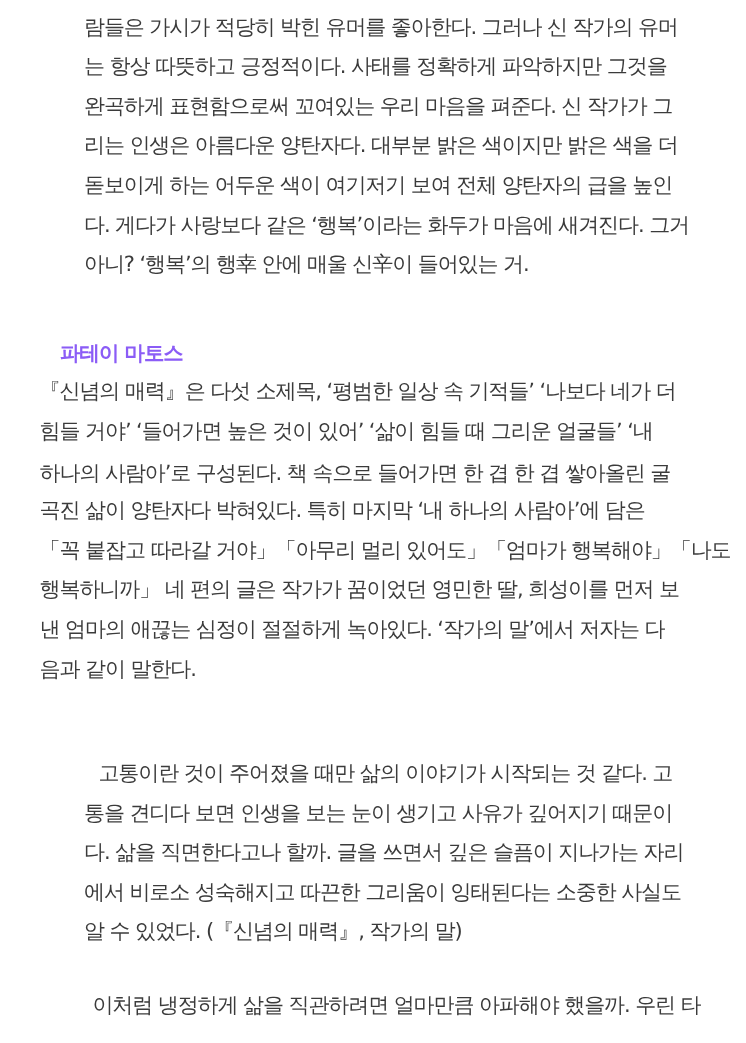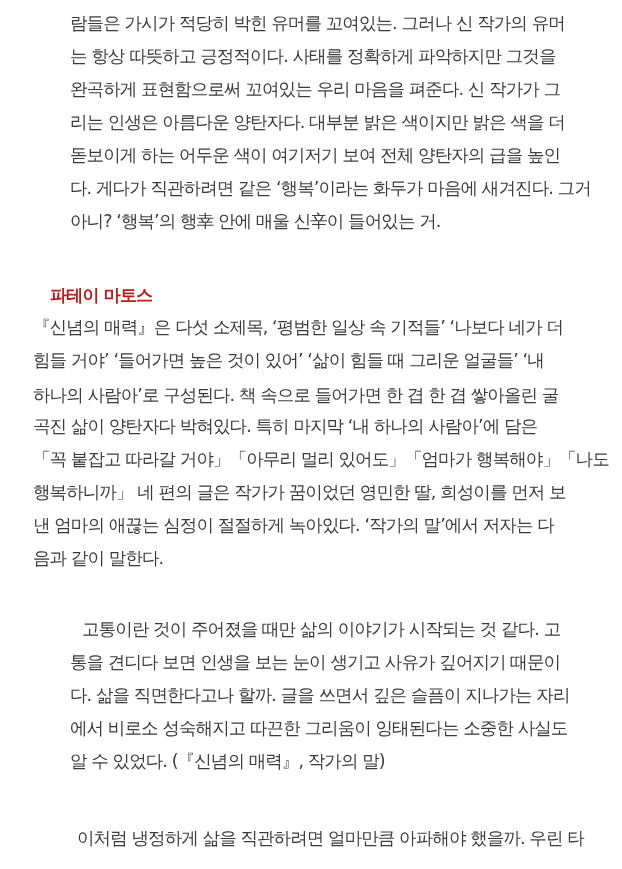--- a/index.html
+++ b/index.html
@@ -18,44 +18,44 @@
     .line {
       position: absolute;
       white-space: nowrap;
       font-size: 17.5px;
       line-height: 22px;
       letter-spacing: -0.9px;
       color: #3b3b3b;
     }
     .p1 .line { left: 70px; }
     .p2 .line { left: 33px; }
-    .quote .line { left: 70px; }
+    .quote .line { left: 70px; margin-top: 16px; }
     .heading {
       position: absolute;
       left: 50px;
       top: 284px;
       font-size: 17px;
       font-weight: bold;
-      color: #b91c1c;
+      color: #8b5cf6;
       letter-spacing: -0.8px;
       line-height: 22px;
       white-space: nowrap;
     }
     .last .line { left: 50px; margin-left: 27px; }
   </style>
 </head>
 <body>
 
 <div class="p1">
-  <div class="line" style="top:12px">람들은 가시가 적당히 박힌 유머를 꼬여있는. 그러나 신 작가의 유머</div>
+  <div class="line" style="top:12px">람들은 가시가 적당히 박힌 유머를 좋아한다. 그러나 신 작가의 유머</div>
   <div class="line" style="top:45px">는 항상 따뜻하고 긍정적이다. 사태를 정확하게 파악하지만 그것을</div>
   <div class="line" style="top:78px">완곡하게 표현함으로써 꼬여있는 우리 마음을 펴준다. 신 작가가 그</div>
   <div class="line" style="top:111px">리는 인생은 아름다운 양탄자다. 대부분 밝은 색이지만 밝은 색을 더</div>
   <div class="line" style="top:144px">돋보이게 하는 어두운 색이 여기저기 보여 전체 양탄자의 급을 높인</div>
-  <div class="line" style="top:177px">다. 게다가 직관하려면 같은 ‘행복’이라는 화두가 마음에 새겨진다. 그거</div>
+  <div class="line" style="top:177px">다. 게다가 사랑보다 같은 ‘행복’이라는 화두가 마음에 새겨진다. 그거</div>
   <div class="line" style="top:210px">아니? ‘행복’의 행幸 안에 매울 신辛이 들어있는 거.</div>
 </div>
 
 <div class="heading">파테이 마토스</div>
 
 <div class="p2">
   <div class="line" style="top:316px">『신념의 매력』은 다섯 소제목, ‘평범한 일상 속 기적들’ ‘나보다 네가 더</div>
   <div class="line" style="top:349px">힘들 거야’ ‘들어가면 높은 것이 있어’ ‘삶이 힘들 때 그리운 얼굴들’ ‘내</div>
   <div class="line" style="top:384px">하나의 사람아’로 구성된다. 책 속으로 들어가면 한 겹 한 겹 쌓아올린 굴</div>
   <div class="line" style="top:415px">곡진 삶이 양탄자다 박혀있다. 특히 마지막 ‘내 하나의 사람아’에 담은</div>

